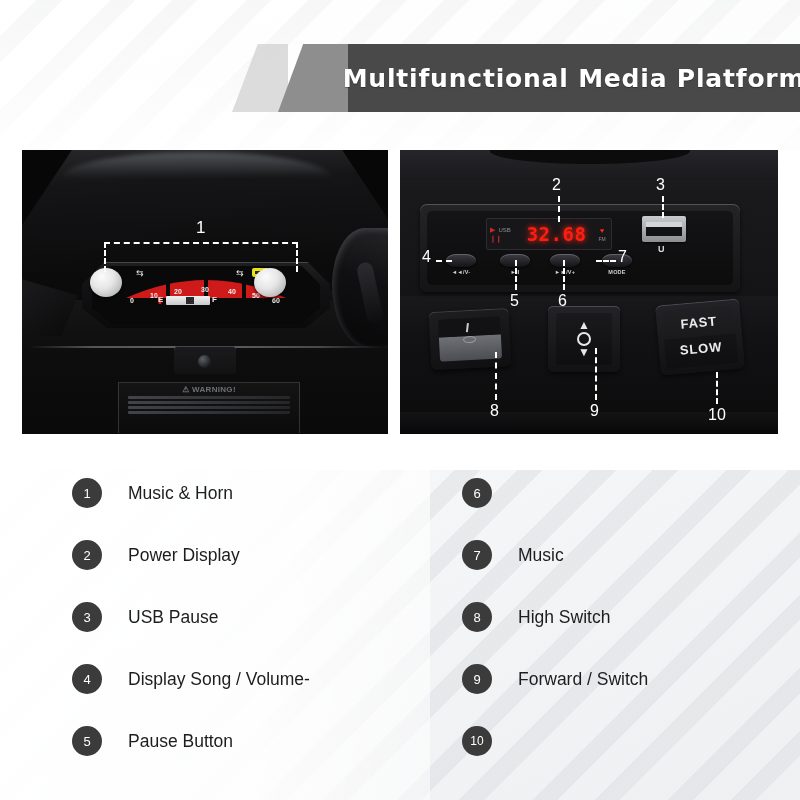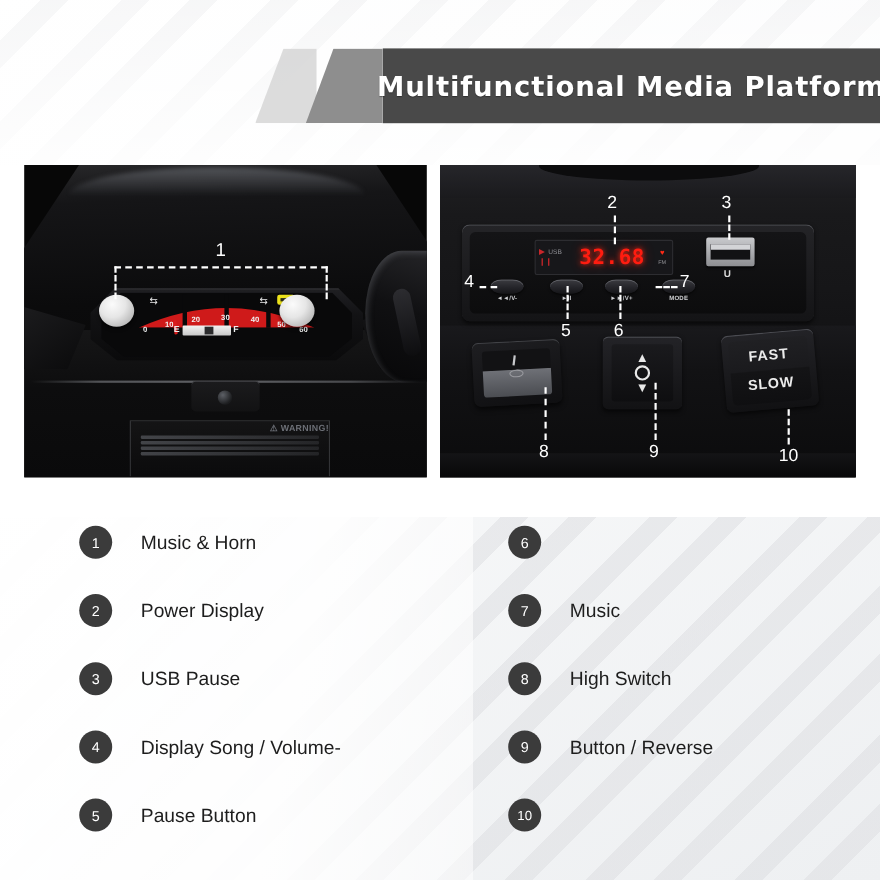--- a/index.html
+++ b/index.html
@@ -106,21 +106,21 @@
     background:radial-gradient(circle at 35% 32%,#5d6066,#1c1d1f 70%);
   }
   .warning-plate{
     position:absolute;left:96px;top:232px;width:180px;height:50px;
     background:linear-gradient(180deg,#141415,#0b0b0c);
     border:1px solid rgba(120,122,128,.35);
     border-bottom:none;
     overflow:hidden;
   }
   .warning-plate .wtitle{
-    color:#6d7077;font-size:8px;font-weight:bold;text-align:right;margin-top:2px;letter-spacing:.3px;
+    color:#6d7077;font-size:8px;font-weight:bold;text-align:center;margin-top:2px;letter-spacing:.3px;
   }
   .warning-plate .wline{
     height:3px;margin:2px 9px 0 9px;
     background:linear-gradient(90deg,rgba(108,111,118,.55),rgba(108,111,118,.22));
     border-radius:1px;
   }
   .dash-vent-l{
     position:absolute;left:-4px;top:128px;width:60px;height:58px;
     background:linear-gradient(145deg,#1c1c1e,#0a0a0b);
     clip-path:polygon(0 0,100% 30%,72% 100%,0 100%);
@@ -598,21 +598,21 @@
       <div class="legend-item">
         <div class="legend-badge">7</div>
         <div class="legend-text">Music</div>
       </div>
       <div class="legend-item">
         <div class="legend-badge">8</div>
         <div class="legend-text">High Switch</div>
       </div>
       <div class="legend-item">
         <div class="legend-badge">9</div>
-        <div class="legend-text">Button / Reverse</div>
+        <div class="legend-text">Forward / Switch</div>
       </div>
       <div class="legend-item">
         <div class="legend-badge wide">10</div>
       </div>
     </div>
 
   </div>
 </div>
 
 </body></html>

